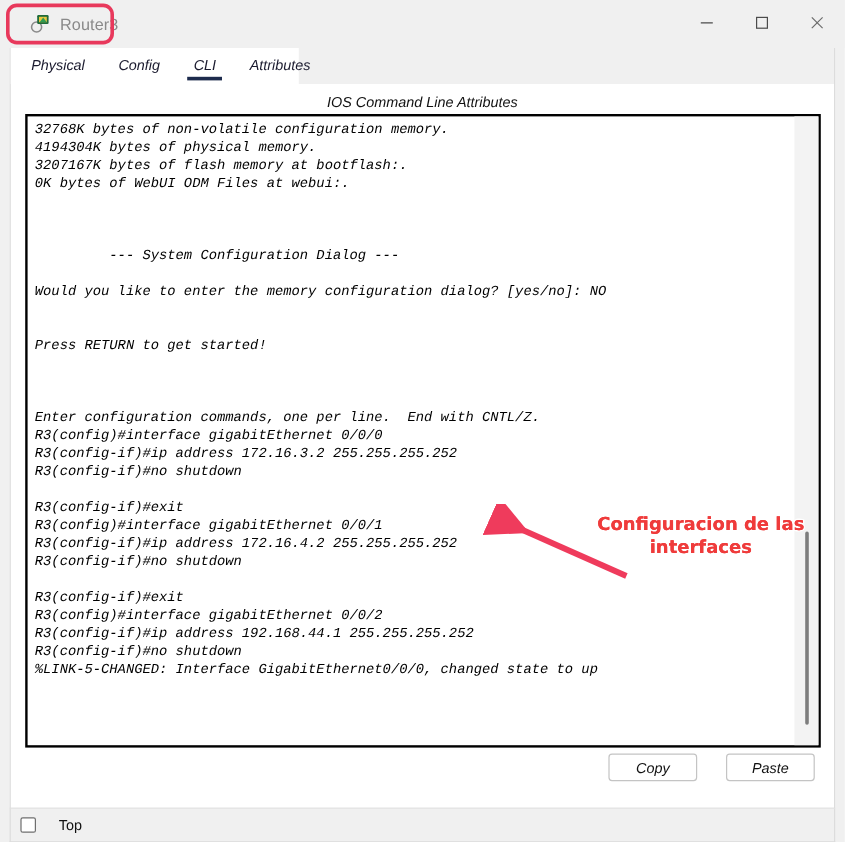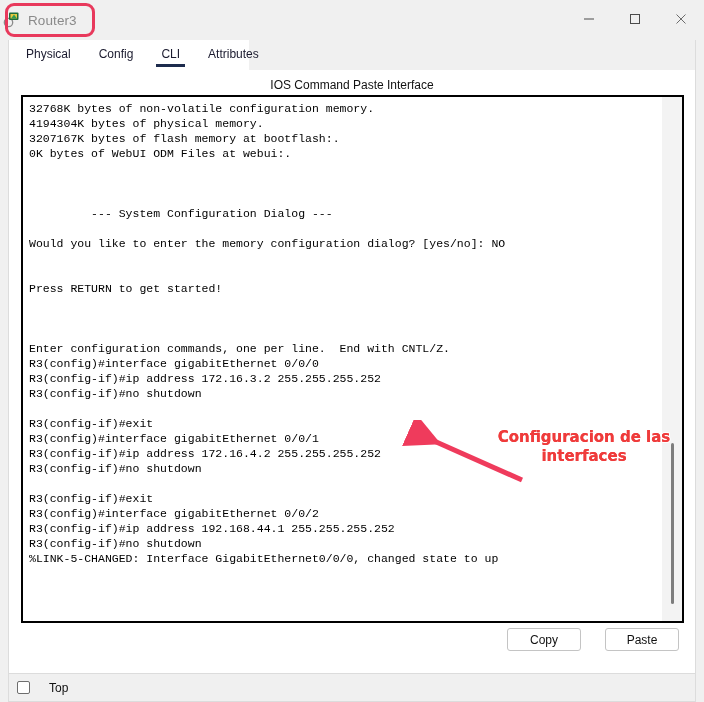--- a/index.html
+++ b/index.html
@@ -30,21 +30,21 @@
     left: 0; top: 0;
     width: 704px;
     height: 40px;
     background: #f0f0f0;
     display: flex;
     align-items: center;
   }
   #title-left {
     display: flex;
     align-items: center;
-    padding-left: 2px;
+    padding-left: 24px;
     height: 24px;
   }
   .app-icon {
     width: 18px;
     height: 18px;
     position: relative;
     flex: 0 0 auto;
     margin-right: 8px;
   }
   .app-title {
@@ -74,20 +74,21 @@
   #panel {
     position: absolute;
     left: 8px;
     top: 40px;
     width: 688px;
     height: 634px;
     background: #ffffff;
     border: 1px solid #dcdcdc;
     border-top: none;
     box-sizing: border-box;
+    font-style: italic;
   }
 
   
   #tabstrip {
     position: absolute;
     left: 0; top: 0;
     width: 100%;
     height: 30px;
     background: #f0f0f0;
     display: flex;
@@ -327,21 +328,21 @@
     <div id="tabstrip">
       <div id="tabs-bg"></div>
       <div class="tabs">
         <div class="tab">Physical</div>
         <div class="tab">Config</div>
         <div class="tab active">CLI</div>
         <div class="tab">Attributes</div>
       </div>
     </div>
 
-    <div id="section-title">IOS Command Paste Interface</div>
+    <div id="section-title">IOS Command Line Attributes</div>
 
     <div id="terminal-wrap">
       <div id="terminal">
           <div class="term-line">32768K bytes of non-volatile configuration memory.</div>
           <div class="term-line">4194304K bytes of physical memory.</div>
           <div class="term-line">3207167K bytes of flash memory at bootflash:.</div>
           <div class="term-line">0K bytes of WebUI ODM Files at webui:.</div>
           <div class="term-line">&nbsp;</div>
           <div class="term-line">&nbsp;</div>
           <div class="term-line">&nbsp;</div>

